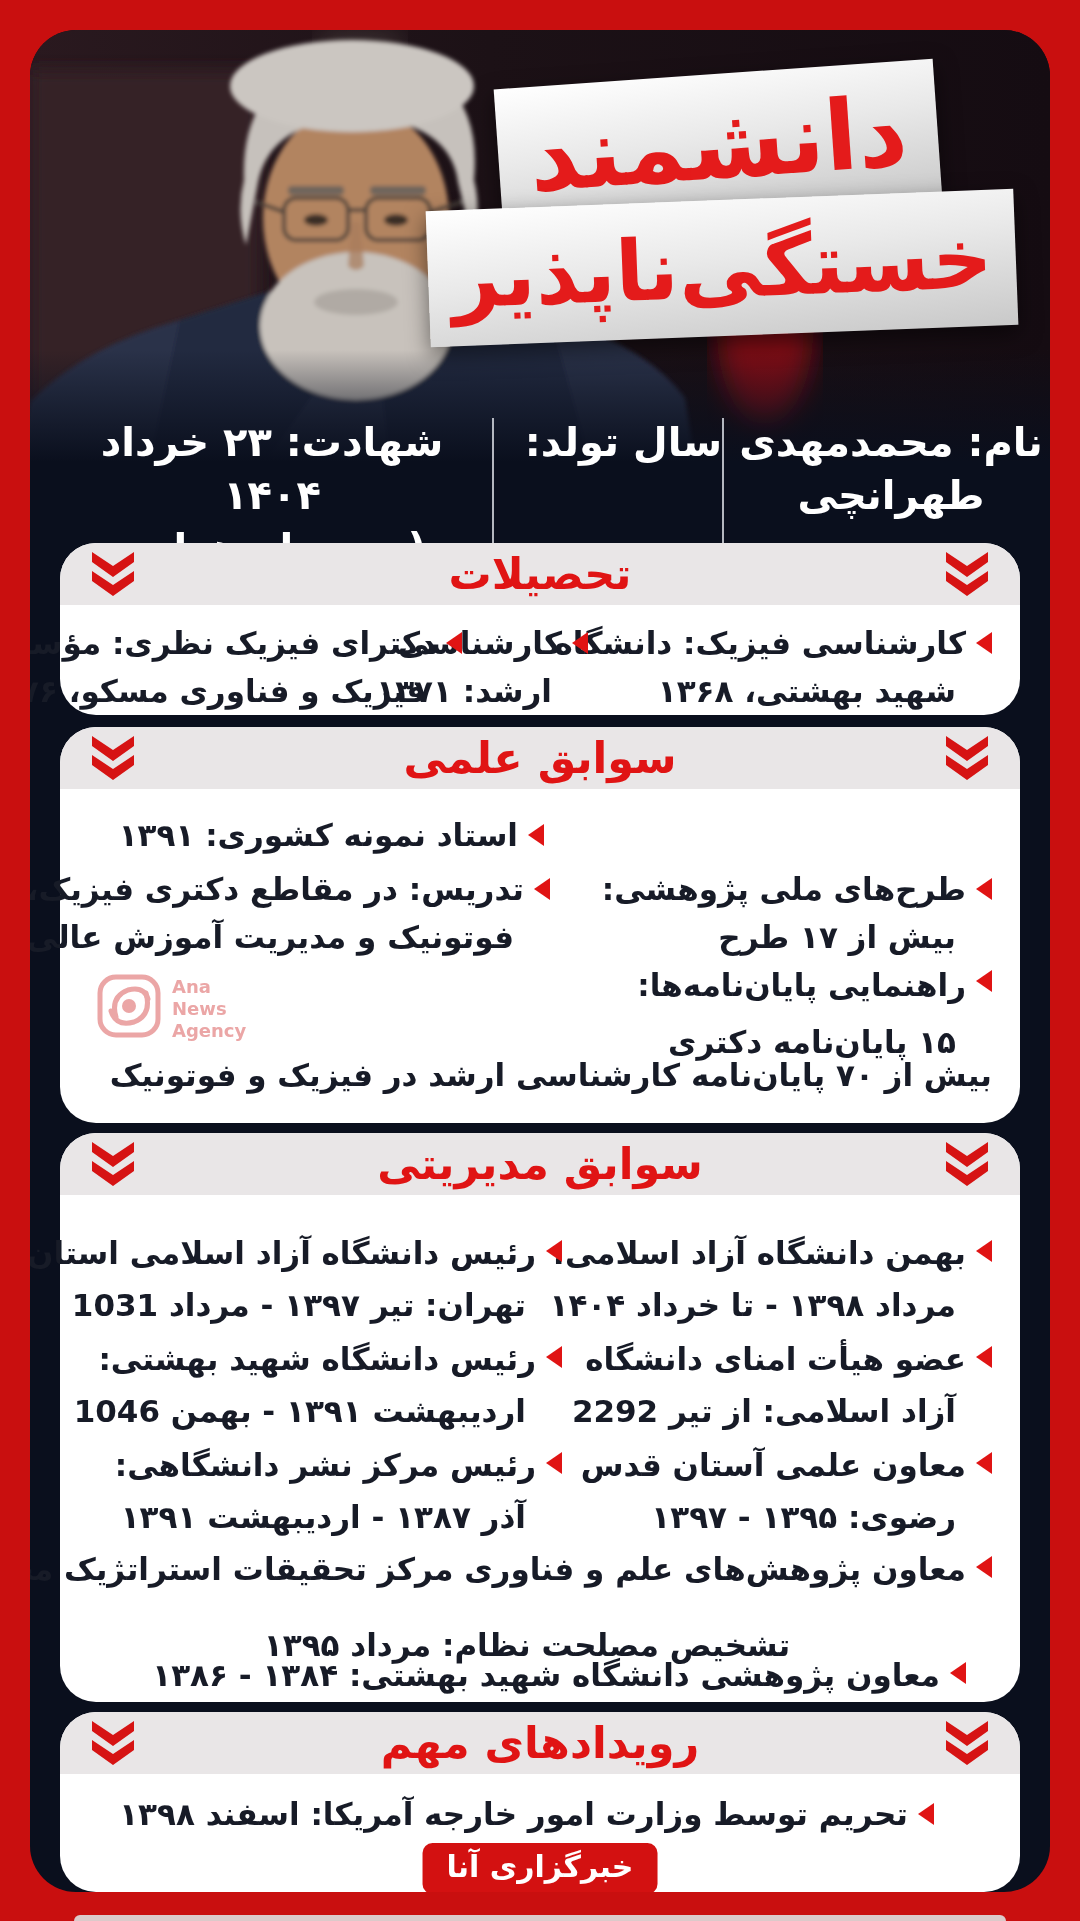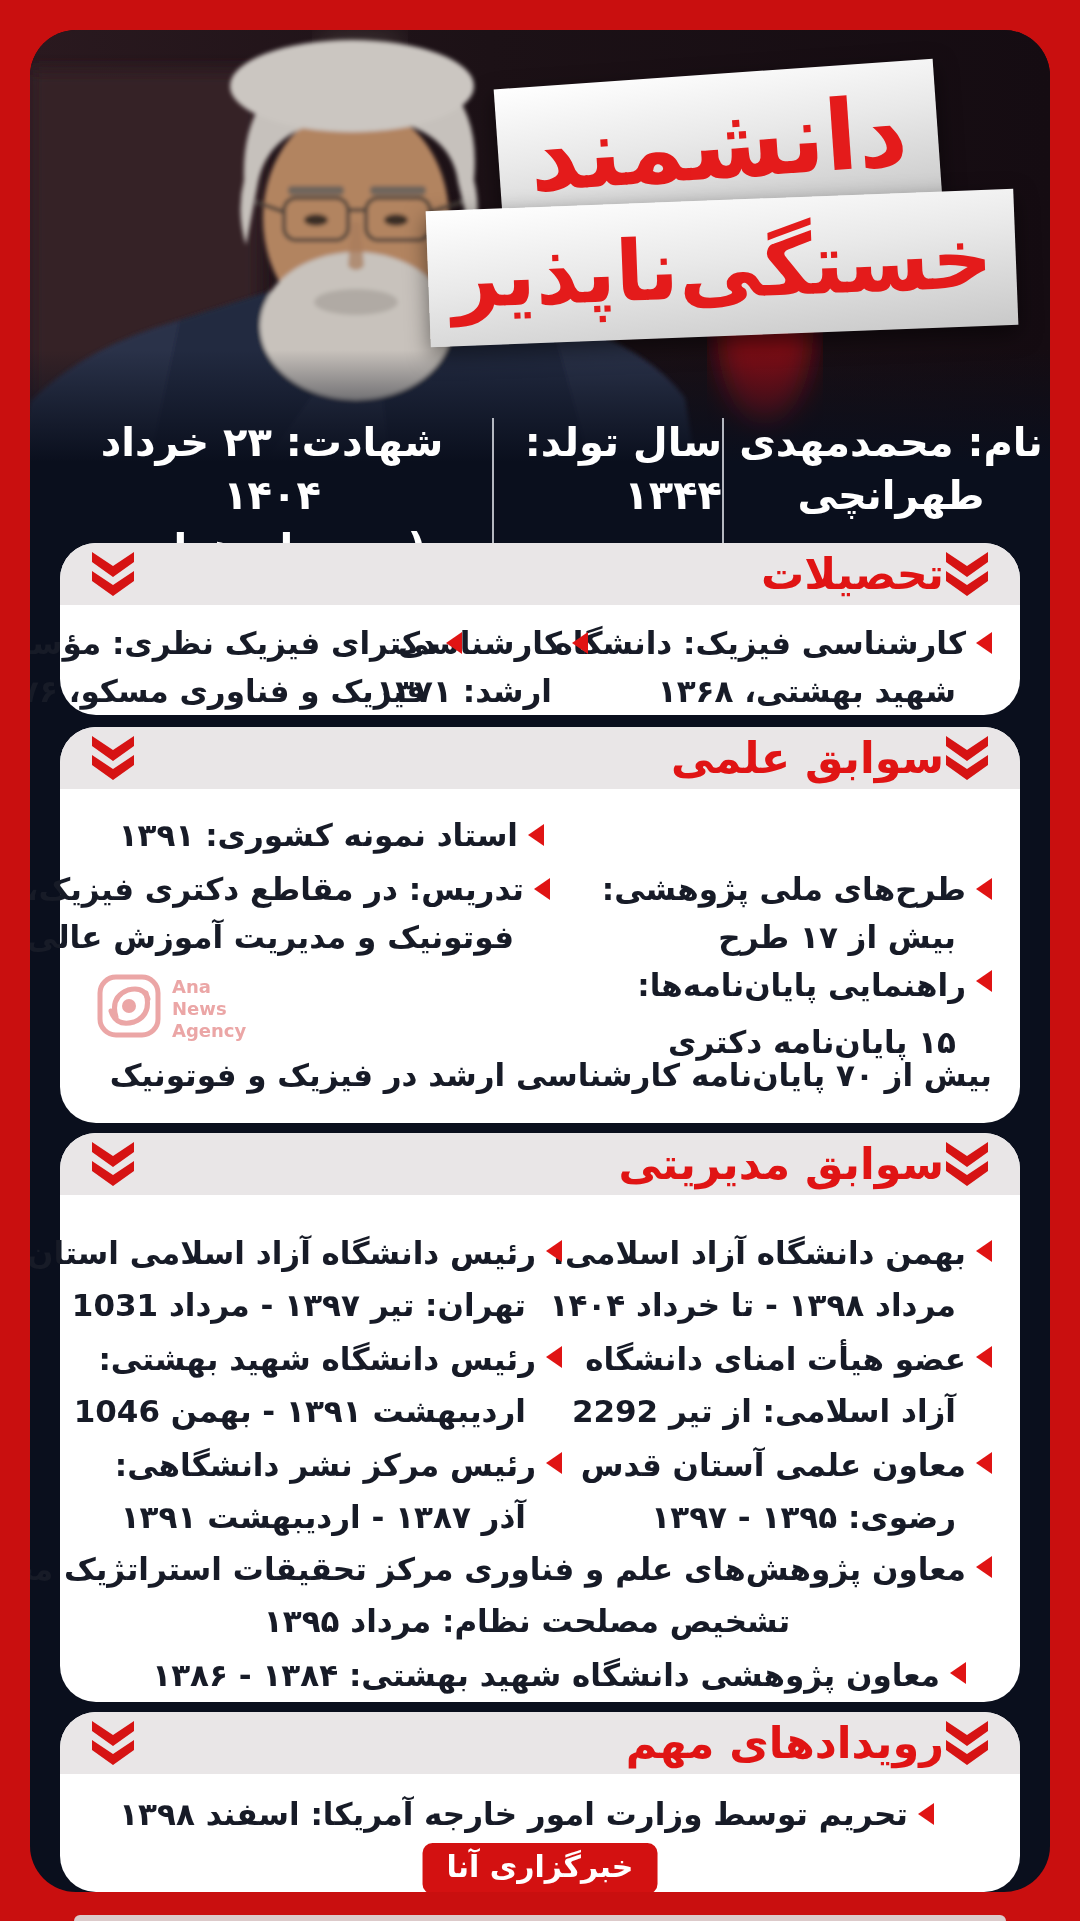--- a/index.html
+++ b/index.html
@@ -29,21 +29,21 @@
   .vsep1{left:692px;}
   .vsep2{left:462px;}
   
   .card{position:absolute;left:30px;width:960px;background:#ffffff;border-radius:36px;}
   .card-edu{top:513px;height:172px;}
   .card-sci{top:697px;height:396px;}
   .card-mgmt{top:1103px;height:569px;}
   .card-events{top:1682px;height:180px;}
   .hdr{height:62px;background:#e9e6e7;border-radius:36px 36px 0 0;display:flex;align-items:center;
        justify-content:space-between;padding:0 30px;box-sizing:border-box;}
-  .hdr .title{flex:1;text-align:right;color:#e01414;font-size:43px;font-weight:bold;line-height:1;}
+  .hdr .title{flex:1;text-align:center;color:#e01414;font-size:43px;font-weight:bold;line-height:1;}
   .chev{display:block;}
   
   .itm{position:absolute;padding-right:26px;font-size:31px;font-weight:bold;color:#171b27;line-height:48px;}
   .itm .l1{text-align:right;white-space:nowrap;}
   .itm .l2{text-align:right;white-space:nowrap;padding-right:10px;}
   .tri{position:absolute;right:0;top:13px;width:0;height:0;
        border-top:11px solid transparent;border-bottom:11px solid transparent;border-left:none;
        border-right:16px solid #e01414;}
   
   .e1{right:28px;width:380px;top:76px;}
@@ -60,21 +60,21 @@
           font-weight:bold;color:#171b27;white-space:nowrap;}
   
   .card-mgmt .itm{line-height:52px;}
   .m-r1{right:28px;width:432px;top:94px;}
   .m-l1{left:24px;width:452px;top:94px;}
   .m-r2{right:28px;width:432px;top:200px;}
   .m-l2{left:24px;width:452px;top:200px;}
   .m-r3{right:28px;width:432px;top:306px;}
   .m-l3{left:24px;width:452px;top:306px;}
   .m-f1{left:28px;right:28px;top:410px;}
-  .m-f1 .l2{text-align:center;padding-right:0;}
+  .m-f1 .l2{text-align:center;padding-right:0;margin-top:24px;}
   .m-f2{left:28px;right:54px;top:516px;}
   
   .ev-1{right:86px;left:28px;top:78px;}
   .badge{position:absolute;left:50%;bottom:-2px;transform:translateX(-50%);background:#d31111;
          color:#ffffff;font-weight:bold;font-size:30px;line-height:1;padding:9px 24px 12px;
          border-radius:10px;white-space:nowrap;}
   
   .bottom-sliver{position:absolute;left:74px;width:932px;top:1915px;height:6px;background:#dccaca;
                  border-radius:8px 8px 0 0;}
 </style>
@@ -146,21 +146,20 @@
     </div>
 
     <div class="infobar fa">
       <div class="info-col col-name">
         <div>نام: محمدمهدی</div>
         <div>طهرانچی</div>
       </div>
       <div class="vsep vsep1"></div>
       <div class="info-col col-birth">
         <div>سال تولد:</div>
-        <div>۱۳۴۴</div>
       </div>
       <div class="vsep vsep2"></div>
       <div class="info-col col-death">
         <div>شهادت: ۲۳ خرداد ۱۴۰۴</div>
         <div>(در حمله هوایی اسرائیل)</div>
       </div>
     </div>
 
     <section class="card card-edu">
       <div class="hdr">

